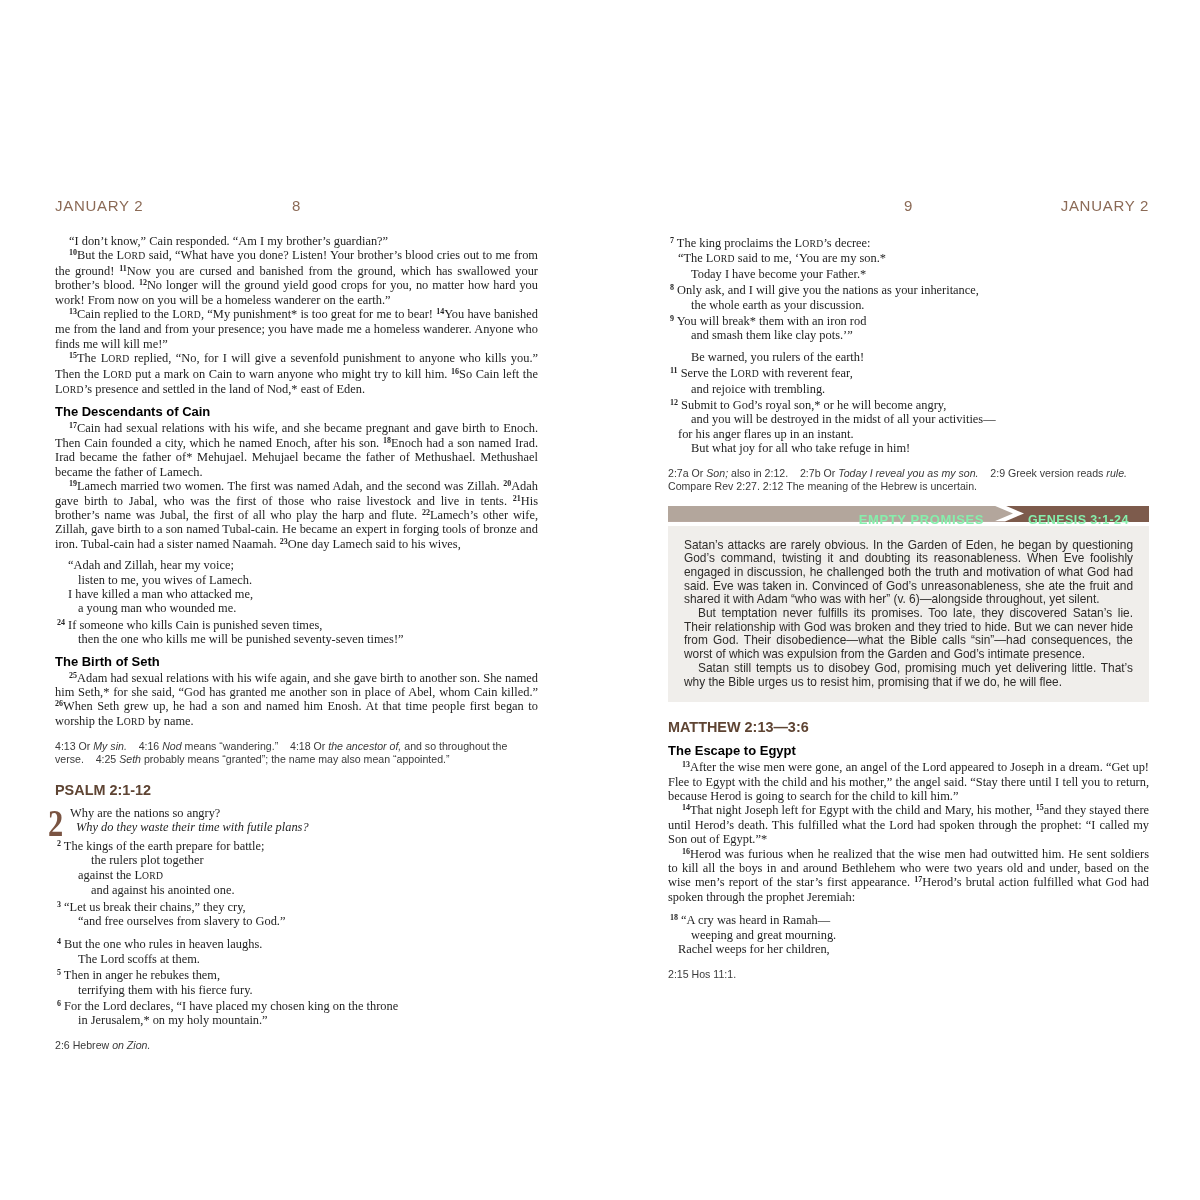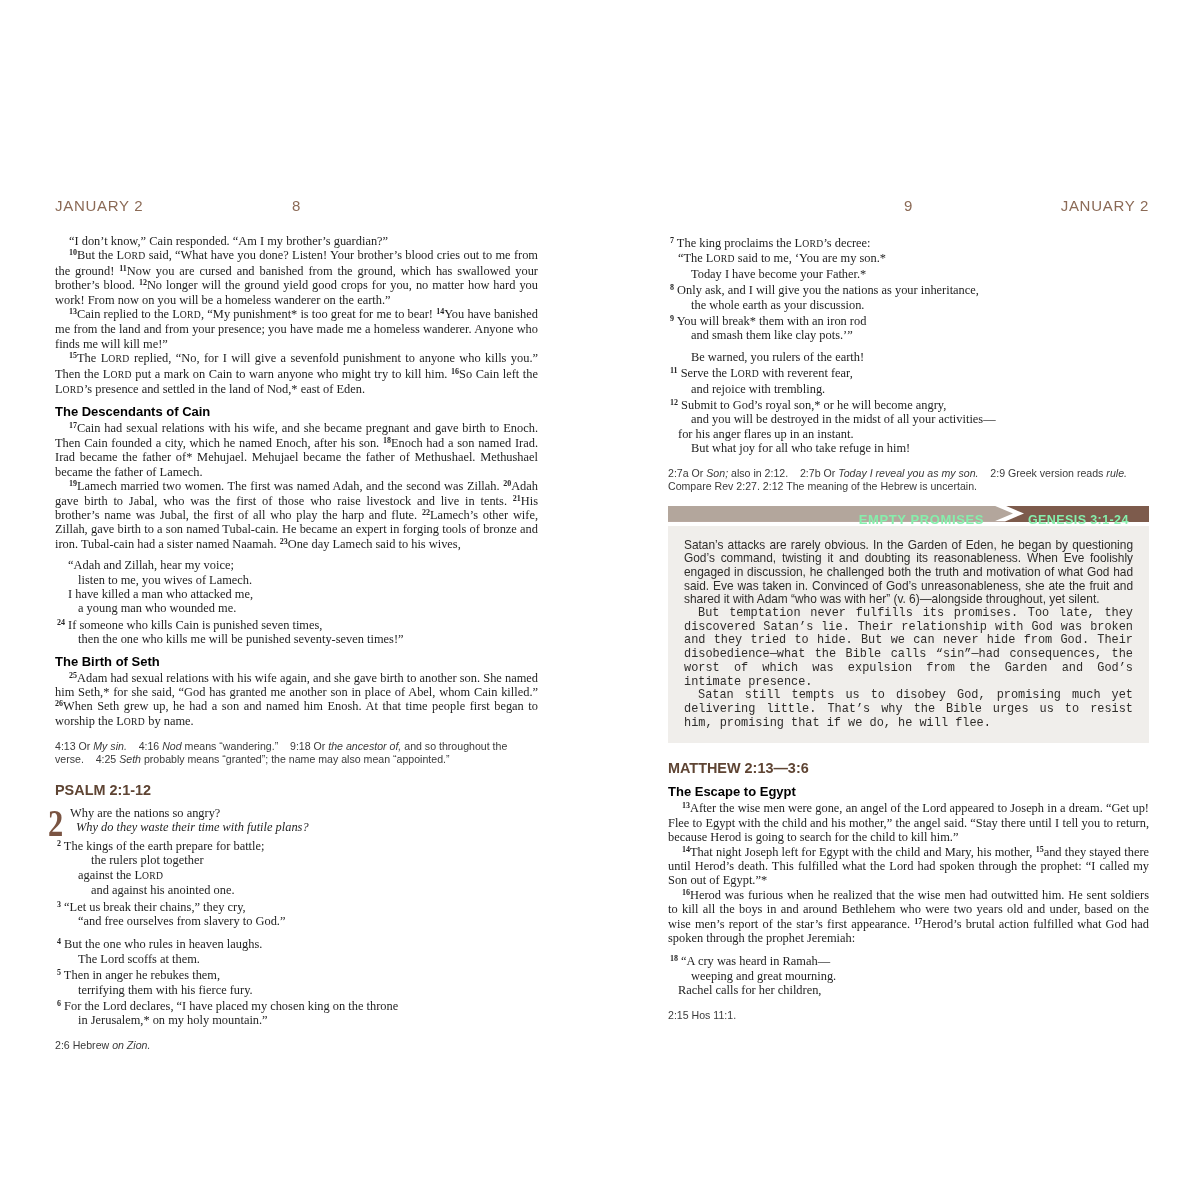--- a/index.html
+++ b/index.html
@@ -48,21 +48,21 @@
   .arrow-taupe{position:absolute;left:0;top:0;bottom:0;width:345px;background:#b3a69c;
       clip-path:polygon(0 0,calc(100% - 19px) 0,100% 50%,calc(100% - 19px) 100%,0 100%);}
   .banner .title{position:absolute;left:0;top:0;width:330px;height:28px;line-height:28px;
       text-align:right;padding-right:14px;box-sizing:border-box;font-size:13px;letter-spacing:.6px;}
   .banner .ref{position:absolute;left:360px;right:0;top:0;height:28px;line-height:28px;
       text-align:left;font-size:12.5px;letter-spacing:.4px;}
 
   .devo{background:#f0eeeb;margin-top:4px;padding:13px 16px 13px 16px;
       font-family:"Liberation Sans",sans-serif;font-size:11.9px;line-height:13.7px;color:#2e2c2a;}
   .devo .para{text-align:justify;}
-  .devo .para + .para{text-indent:14px;font-family:Liberation Mono, monospace;}
+  .devo .para + .para{text-indent:14px;}
 
   .mt16{margin-top:16px;}
 </style>
 </head>
 <body>
 
 <div class="page" id="pageL">
   <div class="runhead">
     <div class="a">JANUARY 2</div>
     <div class="b">8</div>
@@ -89,21 +89,21 @@
       <div class="pline i1">a young man who wounded me.</div>
       <div class="pline i0"><span class="vn">24</span> If someone who kills Cain is punished seven times,</div>
       <div class="pline i1">then the one who kills me will be punished seventy-seven times!”</div>
     </div>
 
   <div class="h2">The Birth of Seth</div>
   <div class="prose">
       <div class="para"><sup>25</sup>Adam had sexual relations with his wife again, and she gave birth to another son. She named him Seth,* for she said, “God has granted me another son in place of Abel, whom Cain killed.” <sup>26</sup>When Seth grew up, he had a son and named him Enosh. At that time people first began to worship the L<sc>ORD</sc> by name.</div>
     </div>
 
-  <div class="fn"><b>4:13</b> Or <i>My sin.</i>&nbsp;&nbsp;&nbsp; <b>4:16</b> <i>Nod</i> means “wandering.”&nbsp;&nbsp;&nbsp; <b>9:18</b> Or <i>the ancestor of,</i> and so throughout the verse.&nbsp;&nbsp;&nbsp; <b>4:25</b> <i>Seth</i> probably means “granted”; the name may also mean “appointed.”</div>
+  <div class="fn"><b>4:13</b> Or <i>My sin.</i>&nbsp;&nbsp;&nbsp; <b>4:16</b> <i>Nod</i> means “wandering.”&nbsp;&nbsp;&nbsp; <b>4:18</b> Or <i>the ancestor of,</i> and so throughout the verse.&nbsp;&nbsp;&nbsp; <b>4:25</b> <i>Seth</i> probably means “granted”; the name may also mean “appointed.”</div>
 
   <div class="bighead">PSALM 2:1-12</div>
 
   <div class="psalm-open">
     <span class="dropcap">2</span>
     <div class="open-lines">
       <div>Why are the nations so angry?</div>
       <div>Why do they waste their time with futile plans?</div>
     </div>
   </div>
@@ -172,17 +172,17 @@
 
   <div class="prose">
       <div class="para"><sup>13</sup>After the wise men were gone, an angel of the Lord appeared to Joseph in a dream. “Get up! Flee to Egypt with the child and his mother,” the angel said. “Stay there until I tell you to return, because Herod is going to search for the child to kill him.”</div>
       <div class="para"><sup>14</sup>That night Joseph left for Egypt with the child and Mary, his mother, <sup>15</sup>and they stayed there until Herod’s death. This fulfilled what the Lord had spoken through the prophet: “I called my Son out of Egypt.”*</div>
       <div class="para"><sup>16</sup>Herod was furious when he realized that the wise men had outwitted him. He sent soldiers to kill all the boys in and around Bethlehem who were two years old and under, based on the wise men’s report of the star’s first appearance. <sup>17</sup>Herod’s brutal action fulfilled what God had spoken through the prophet Jeremiah:</div>
     </div>
 
   <div class="poem">
       <div class="pline i0"><span class="vn">18</span> “A cry was heard in Ramah—</div>
       <div class="pline i1">weeping and great mourning.</div>
-      <div class="pline q">Rachel calls for her children,</div>
+      <div class="pline q">Rachel weeps for her children,</div>
     </div>
 
   <div class="fn"><b>2:15</b> Hos 11:1.</div>
 </div>
 
 </body></html>

